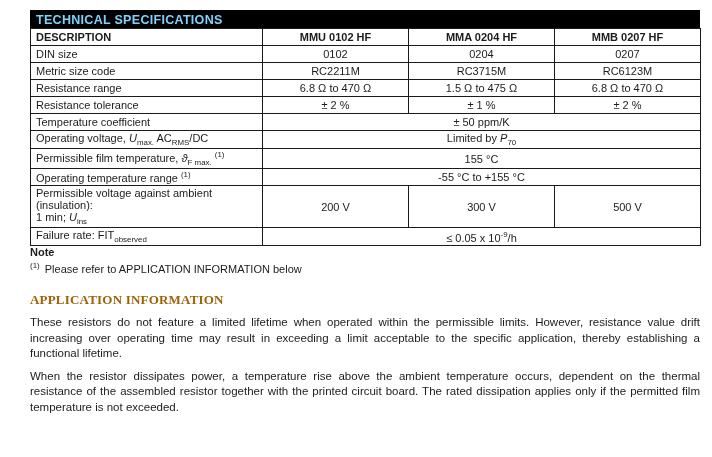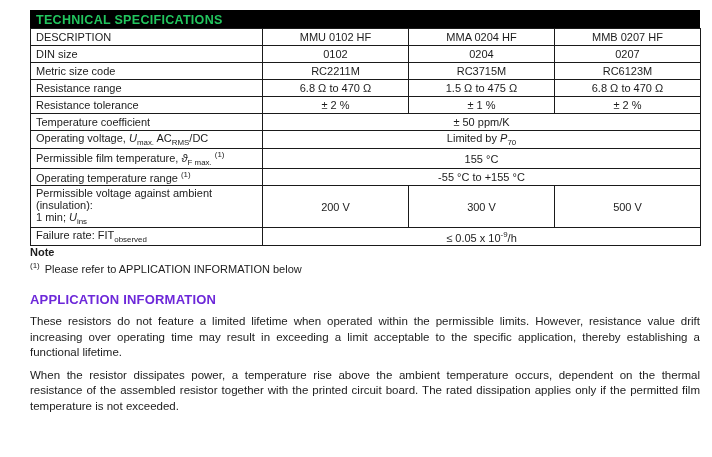--- a/index.html
+++ b/index.html
@@ -9,21 +9,21 @@
     background:#ffffff;
     font-family:"Liberation Sans",sans-serif;
     color:#1c1c1c;
     box-sizing:border-box;
     padding:10px 12px 0 30px;
     overflow:hidden;
   }
   .spec-section{width:670px;}
   .title-bar{
     background:#000000;
-    color:#22c55e;
+    color:#7dd3fc;
     font-weight:bold;
     font-size:12.5px;
     letter-spacing:0.3px;
     border:1px solid #000000;
     box-sizing:border-box;
     padding:2px 5px 1px 5px;
     height:18px;
     line-height:14px;
   }
   table.spec-table{
@@ -33,39 +33,40 @@
   }
   .spec-table th,.spec-table td{
     border:1px solid #1a1a1a;
     font-size:11px;
     padding:1px 5px;
     height:17px;
     box-sizing:border-box;
     color:#1c1c1c;
     vertical-align:middle;
   }
-  .spec-table th{font-weight:normal;text-align:center;margin-left:20px;}
+  .spec-table th{font-weight:bold;text-align:center;margin-left:20px;}
   .spec-table th.desc{text-align:left;}
   .spec-table td.lbl{text-align:left;}
   .spec-table td.val{text-align:center;margin-top:8px;}
   .spec-table tr.tall td{height:37px;}
   .spec-table sub{font-size:0.72em;}
   .spec-table sup{font-size:0.72em;}
   .lbl-line2{text-align:left;padding-right:1px;}
   .note-block{margin-top:0;font-size:11px;width:670px;}
   .note-heading{font-weight:bold;}
   .note-line{margin-top:3px;}
   .note-ref{font-size:8px;margin-right:5px;}
   .app-info{width:670px;}
   .app-info h2{
     font-size:13px;
     font-weight:bold;
     letter-spacing:0.2px;
     margin:17px 0 7px 0;
-    color:#6d28d9;
+    color:#a16207;
+    font-family:Liberation Serif, serif;
   }
   .app-info p{
     font-size:11.5px;
     line-height:15.5px;
     text-align:justify;
     margin:0 0 7px 0;
   }
 </style>
 </head>
 <body>

